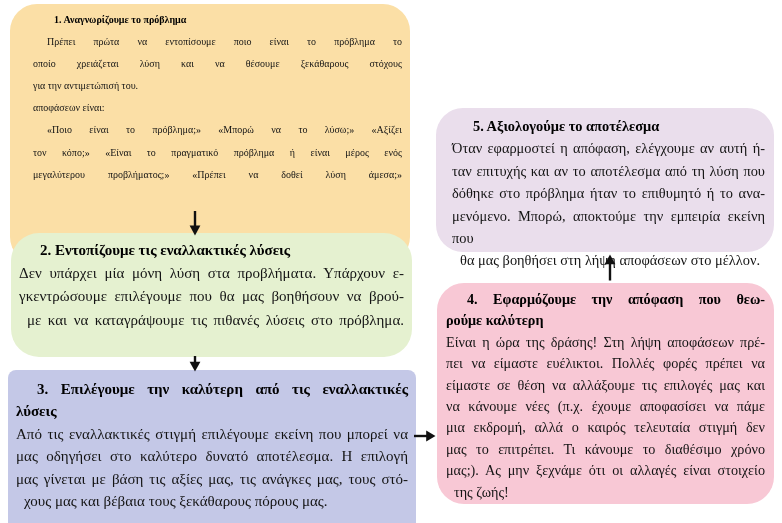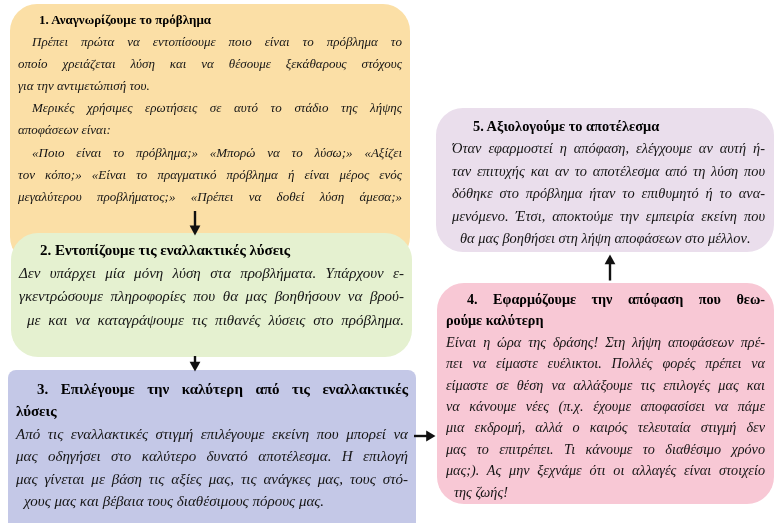--- a/index.html
+++ b/index.html
@@ -10,33 +10,32 @@
     font-family:"Liberation Serif","DejaVu Serif",serif;
     color:#141414;
     overflow:hidden;
   }
   .box{
     position:absolute;
     box-sizing:border-box;
     border-radius:27px;
   }
   .line{
-    font-style:italic;
     white-space:normal;
     text-align:left;
   }
   .line.b{font-style:normal;font-weight:bold;color:#000;}
   .line.j{text-align:justify;text-align-last:justify;}
   .line.i1{text-indent:8px;}
   .line.i2{text-indent:14px;}
   .line.i3{text-indent:21px;}
 
-  #box1{left:10px;top:4px;width:400px;height:260px;padding:5px 8px 0 8px;font-size:13px;}
+  #box1{left:10px;top:4px;width:400px;height:260px;padding:5px 8px 0 23px;font-size:10px;}
   #box1 .line{line-height:22.1px;}
-  #box2{left:11px;top:233px;width:401px;height:124px;padding:6px 8px 0 8px;font-size:15px;}
+  #box2{left:11px;top:233px;width:401px;height:124px;padding:6px 8px 0 8px;font-size:15px;border-radius:28px;}
   #box2 .line{line-height:23.2px;}
   #box3{left:8px;top:370px;width:408px;height:186px;padding:8px 8px 0 8px;font-size:15px;border-radius:8px;}
   #box3 .line{line-height:22.4px;}
   #box5{left:436px;top:108px;width:338px;height:144px;padding:7px 9px 0 9px;font-size:14.4px;}
   #box5 .line{line-height:22.4px;}
   #box4{left:437px;top:283px;width:337px;height:221px;padding:6px 9px 0 9px;font-size:14.2px;}
   #box4 .line{line-height:21.4px;}
 
   .arrow{position:absolute;display:block;}
   #arrow1{left:187px;top:211px;}
@@ -47,46 +46,45 @@
 </head>
 <body>
 
 <div class="canvas">
 
   <section class="box" id="box1" style="background: rgb(251, 223, 166);">
       <div class="line b i3">1. Αναγνωρίζουμε το πρόβλημα</div>
       <div class="line j i2">Πρέπει πρώτα να εντοπίσουμε ποιο είναι το πρόβλημα το</div>
       <div class="line j">οποίο χρειάζεται λύση και να θέσουμε ξεκάθαρους στόχους</div>
       <div class="line">για την αντιμετώπισή του.</div>
-      <div class="line j i2">Μερικές χρήσιμες ερωτήσεις σε αυτό το στάδιο της λήψης</div>
       <div class="line">αποφάσεων είναι:</div>
       <div class="line j i2">«Ποιο είναι το πρόβλημα;» «Μπορώ να το λύσω;» «Αξίζει</div>
       <div class="line j">τον κόπο;» «Είναι το πραγματικό πρόβλημα ή είναι μέρος ενός</div>
       <div class="line j">μεγαλύτερου προβλήματος;» «Πρέπει να δοθεί λύση άμεσα;»</div>
     </section>
   <section class="box" id="box2" style="background: rgb(229, 241, 208);">
       <div class="line b i3">2. Εντοπίζουμε τις εναλλακτικές λύσεις</div>
       <div class="line j">Δεν υπάρχει μία μόνη λύση στα προβλήματα. Υπάρχουν ε-</div>
-      <div class="line j">γκεντρώσουμε πληροφορίες που θα μας βοηθήσουν να βρού-</div>
+      <div class="line j">γκεντρώσουμε επιλέγουμε που θα μας βοηθήσουν να βρού-</div>
       <div class="line j i1">με και να καταγράψουμε τις πιθανές λύσεις στο πρόβλημα.</div>
     </section>
   <section class="box" id="box3" style="background: rgb(196, 200, 231);">
       <div class="line b j i3">3. Επιλέγουμε την καλύτερη από τις εναλλακτικές</div>
       <div class="line b">λύσεις</div>
       <div class="line j">Από τις εναλλακτικές στιγμή επιλέγουμε εκείνη που μπορεί να</div>
       <div class="line j">μας οδηγήσει στο καλύτερο δυνατό αποτέλεσμα. Η επιλογή</div>
       <div class="line j">μας γίνεται με βάση τις αξίες μας, τις ανάγκες μας, τους στό-</div>
-      <div class="line i1">χους μας και βέβαια τους διαθέσιμους πόρους μας.</div>
+      <div class="line i1">χους μας και βέβαια τους ξεκάθαρους πόρους μας.</div>
     </section>
   <section class="box" id="box5" style="background: rgb(234, 222, 236); padding-left: 16px;">
       <div class="line b i3">5. Αξιολογούμε το αποτέλεσμα</div>
       <div class="line j">Όταν εφαρμοστεί η απόφαση, ελέγχουμε αν αυτή ή-</div>
       <div class="line j">ταν επιτυχής και αν το αποτέλεσμα από τη λύση που</div>
       <div class="line j">δόθηκε στο πρόβλημα ήταν το επιθυμητό ή το ανα-</div>
-      <div class="line j">μενόμενο. Έτσι, αποκτούμε την εμπειρία εκείνη που</div>
+      <div class="line j">μενόμενο. Μπορώ, αποκτούμε την εμπειρία εκείνη που</div>
       <div class="line i1">θα μας βοηθήσει στη λήψη αποφάσεων στο μέλλον.</div>
     </section>
   <section class="box" id="box4" style="background: rgb(248, 200, 213);">
       <div class="line b j i3">4. Εφαρμόζουμε την απόφαση που θεω-</div>
       <div class="line b">ρούμε καλύτερη</div>
       <div class="line j">Είναι η ώρα της δράσης! Στη λήψη αποφάσεων πρέ-</div>
       <div class="line j">πει να είμαστε ευέλικτοι. Πολλές φορές πρέπει να</div>
       <div class="line j">είμαστε σε θέση να αλλάξουμε τις επιλογές μας και</div>
       <div class="line j">να κάνουμε νέες (π.χ. έχουμε αποφασίσει να πάμε</div>
       <div class="line j">μια εκδρομή, αλλά ο καιρός τελευταία στιγμή δεν</div>

